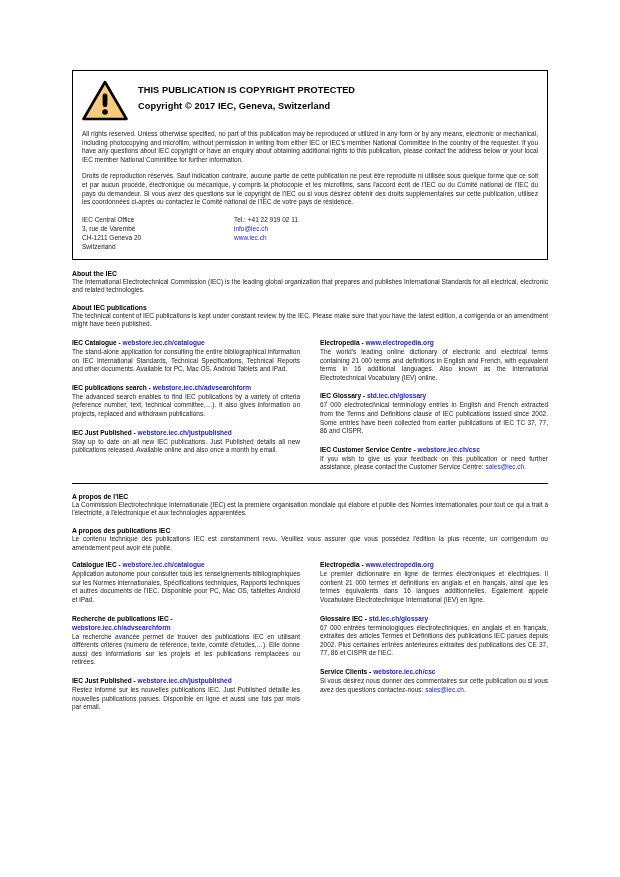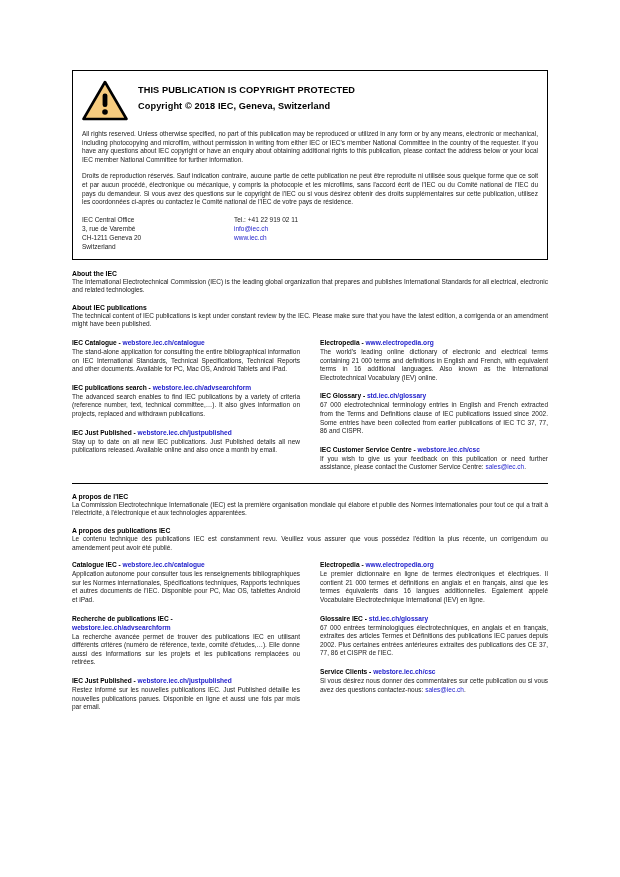--- a/index.html
+++ b/index.html
@@ -137,21 +137,21 @@
     <div class="cr-head">
       <span class="warn-icon">
         <svg viewBox="0 0 46 41" width="46" height="41" aria-hidden="true">
           <polygon points="23,2 44.5,39 1.5,39" fill="#f6cb7e" stroke="#000000" stroke-width="2.6" stroke-linejoin="round"></polygon>
           <rect x="20.6" y="13.5" width="4.8" height="13.5" rx="2.2" fill="#000000"></rect>
           <circle cx="23" cy="32" r="2.8" fill="#000000"></circle>
         </svg>
       </span>
       <div class="cr-titles">
         <div class="cr-title-1">THIS PUBLICATION IS COPYRIGHT PROTECTED</div>
-        <div class="cr-title-2">Copyright © 2018 IEC, Geneva, Switzerland</div>
+        <div class="cr-title-2">Copyright © 2017 IEC, Geneva, Switzerland</div>
       </div>
     </div>
 
     <p class="cr-para">All rights reserved. Unless otherwise specified, no part of this publication may be reproduced or utilized in any form or by any means, electronic or mechanical, including photocopying and microfilm, without permission in writing from either IEC or IEC's member National Committee in the country of the requester. If you have any questions about IEC copyright or have an enquiry about obtaining additional rights to this publication, please contact the address below or your local IEC member National Committee for further information.</p>
 
     <p class="cr-para">Droits de reproduction réservés. Sauf indication contraire, aucune partie de cette publication ne peut être reproduite ni utilisée sous quelque forme que ce soit et par aucun procédé, électronique ou mécanique, y compris la photocopie et les microfilms, sans l'accord écrit de l'IEC ou du Comité national de l'IEC du pays du demandeur. Si vous avez des questions sur le copyright de l'IEC ou si vous désirez obtenir des droits supplémentaires sur cette publication, utilisez les coordonnées ci-après ou contactez le Comité national de l'IEC de votre pays de résidence.</p>
 
     <div class="cr-contact">
       <div class="col-a">
         <div>IEC Central Office</div>

